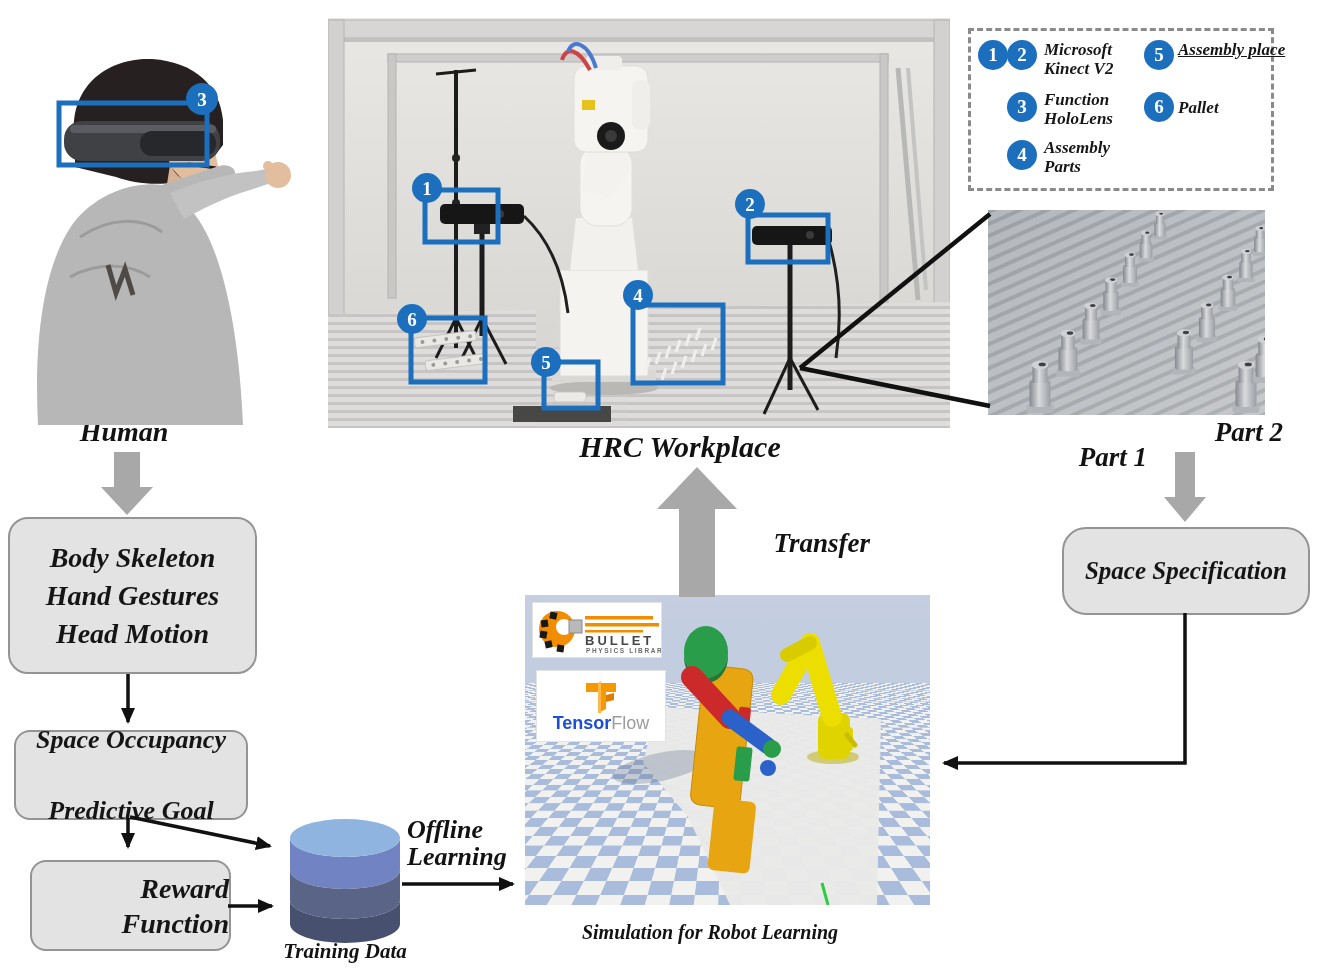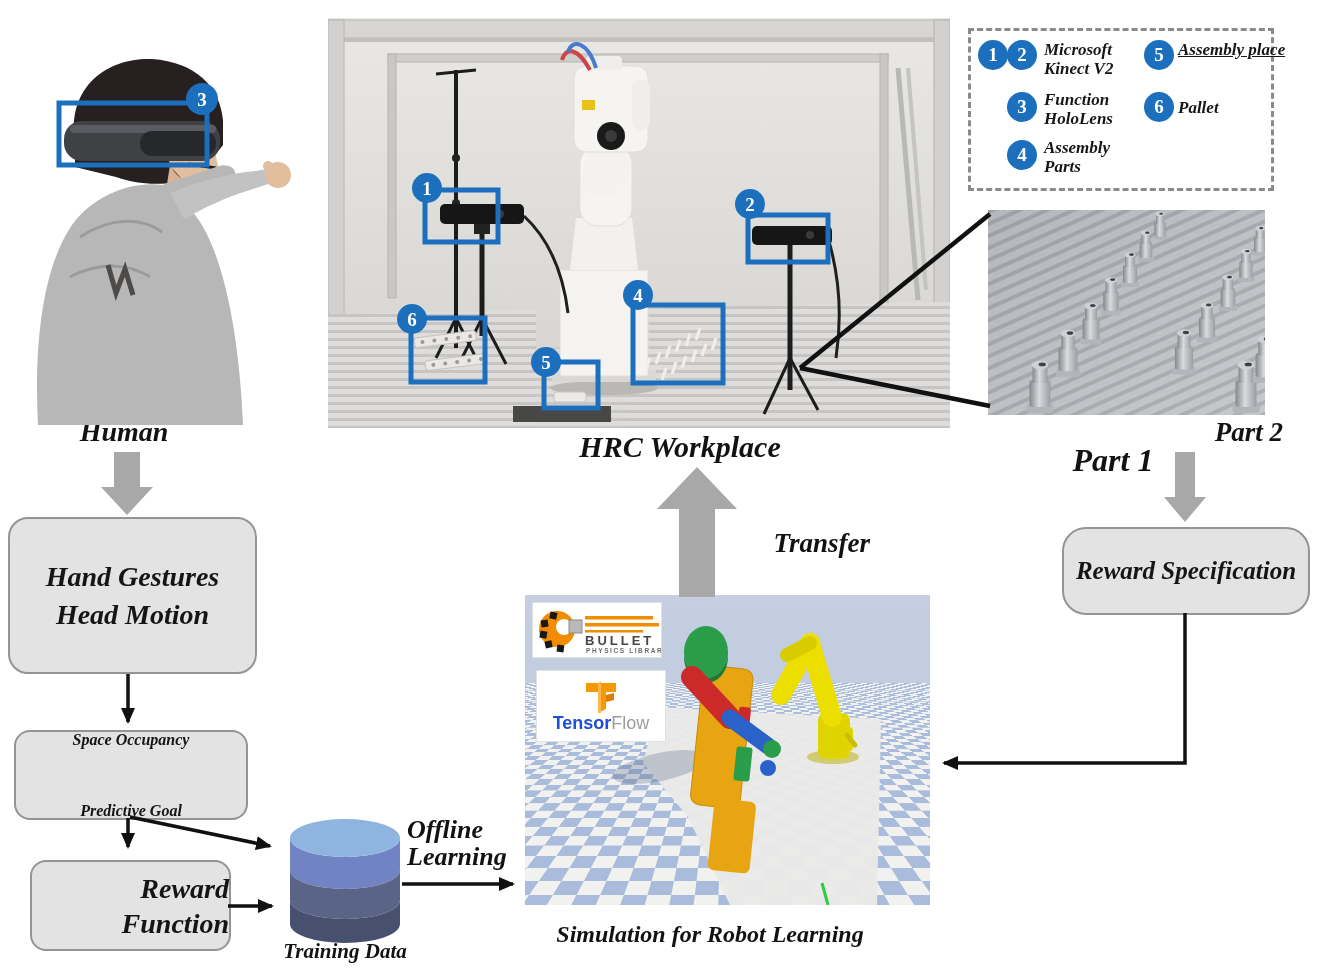--- a/index.html
+++ b/index.html
@@ -258,53 +258,54 @@
         <use href="#peg" transform="translate(196,162) scale(1.3)"></use>
         <use href="#peg" transform="translate(219,130) scale(1.15)"></use>
         <use href="#peg" transform="translate(240,99) scale(1.05)"></use>
         <use href="#peg" transform="translate(258,70) scale(0.95)"></use>
         <use href="#peg" transform="translate(272,44) scale(0.85)"></use>
         <use href="#peg" transform="translate(258,200) scale(1.5)"></use>
         <use href="#peg" transform="translate(277,170) scale(1.35)"></use>
       </g>
     </svg>
   </div>
-  <div class="caption" style="left:1063px;top:442px;width:100px;font-size:32px;">Part 1</div>
+  <div class="caption" style="left:1063px;top:442px;width:100px;font-size:27px;">Part 1</div>
   <div class="caption" style="left:1199px;top:417px;width:100px;font-size:27px;">Part 2</div>
 
   <div class="flowbox z2" style="left:8px;top:517px;width:245px;height:153px;font-size:28px;line-height:38px;">
+    <span class="bl">Body Skeleton</span>
     <span class="bl">Hand Gestures</span>
     <span class="bl">Head Motion</span>
   </div>
-  <div class="flowbox z2" style="left:14px;top:730px;width:230px;height:86px;font-size:16px;line-height:31px;border-radius:16px;gap:40px;">
+  <div class="flowbox z2" style="left:14px;top:730px;width:230px;height:86px;font-size:26px;line-height:31px;border-radius:16px;gap:40px;">
     <span class="bl">Space Occupancy</span>
     <span class="bl">Predictive Goal</span>
   </div>
   <div class="flowbox z2" style="left:30px;top:860px;width:197px;height:87px;font-size:28px;line-height:35px;border-radius:16px;align-items:flex-end;">
     <span class="bl">Reward</span>
     <span class="bl">Function</span>
   </div>
   <div class="flowbox z2" style="left:1062px;top:527px;width:244px;height:84px;font-size:25px;border-radius:24px;">
-    <span class="bl">Reward Specification</span>
+    <span class="bl">Space Specification</span>
   </div>
 
   <svg class="abs z2" style="left:288px;top:818px;" width="114" height="128" viewBox="0 0 114 128">
     <path d="M2,20 A55,19 0 0 0 112,20 L112,52 A55,19 0 0 1 2,52 Z" fill="#7183c2"></path>
     <path d="M2,52 A55,19 0 0 0 112,52 L112,82 A55,19 0 0 1 2,82 Z" fill="#5a6486"></path>
     <path d="M2,82 A55,19 0 0 0 112,82 L112,106 A55,19 0 0 1 2,106 Z" fill="#47506f"></path>
     <ellipse cx="57" cy="20" rx="55" ry="19" fill="#8fb4df"></ellipse>
   </svg>
   <div class="caption" style="left:280px;top:939px;width:130px;font-size:21px;">Training Data</div>
 
   <div class="caption" style="left:407px;top:816px;width:120px;text-align:left;font-size:26px;line-height:27px;">
     <div>Offline</div>
     <div>Learning</div>
   </div>
   <div class="caption" style="left:750px;top:528px;width:120px;text-align:right;font-size:27px;">Transfer</div>
-  <div class="caption" style="left:500px;top:921px;width:420px;font-size:24px;text-align:center;">Simulation for Robot Learning</div>
+  <div class="caption" style="left:500px;top:921px;width:420px;font-size:20px;text-align:center;">Simulation for Robot Learning</div>
 
   <div id="sim">
     <div id="sim-floor"></div>
     <div id="sim-fog"></div>
     <svg class="abs" style="left:0;top:0;" width="405" height="310" viewBox="0 0 405 310">
 
       <polygon points="118,168 132,112 356,124 352,310 205,310 163,222" fill="#e9e9e7" opacity="0.97"></polygon>
       <line x1="297" y1="288" x2="303" y2="310" stroke="#2ecc40" stroke-width="3"></line>
       <ellipse cx="135" cy="172" rx="48" ry="14" fill="#5a698c" opacity="0.30" transform="rotate(-12 135 172)"></ellipse>
 

